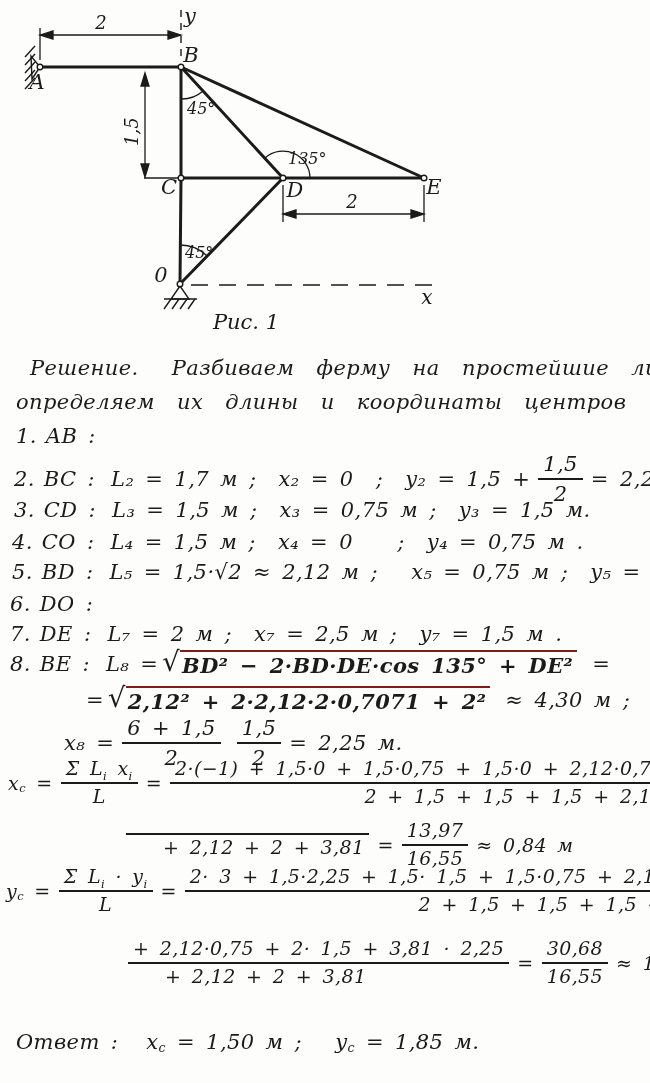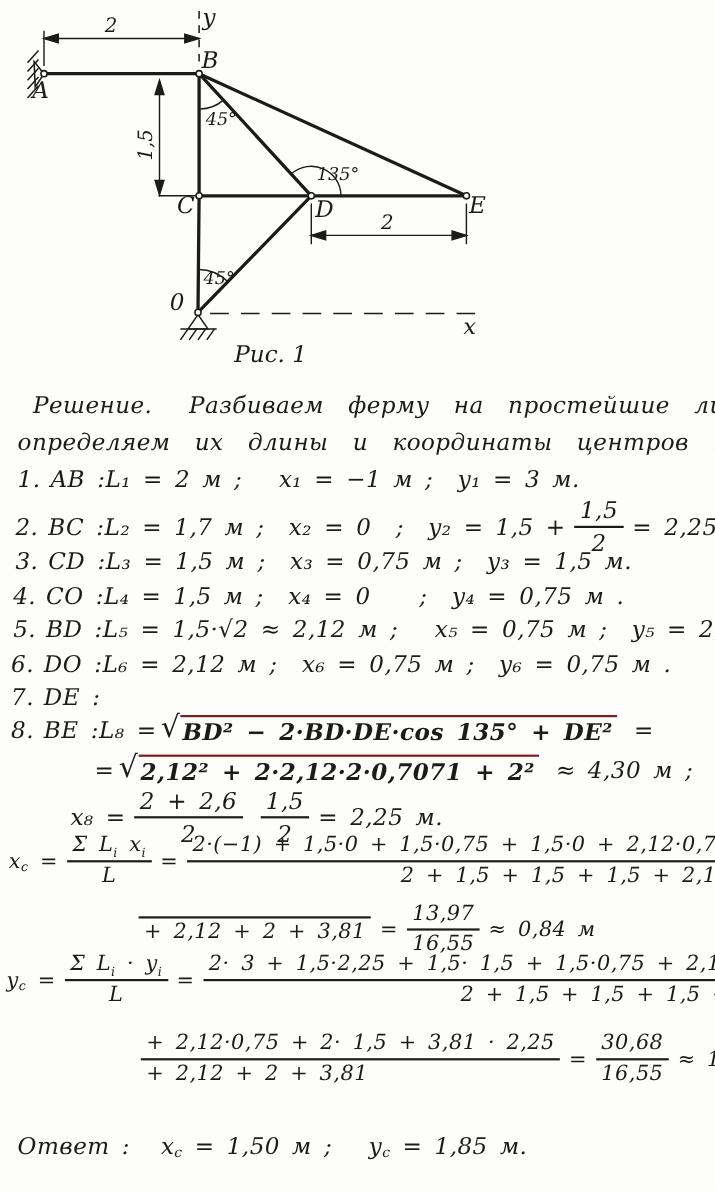--- a/index.html
+++ b/index.html
@@ -3,27 +3,27 @@
 <meta charset="utf-8">
 <style>
   html,body{margin:0;padding:0;background:#ffffff;}
   .page{position:relative;width:650px;height:1083px;background:#fdfdfc;overflow:hidden;
         font-family:"DejaVu Serif","DejaVu Sans",serif;font-style:italic;color:#1b1b1b;}
   svg text{font-family:"DejaVu Serif","DejaVu Sans",serif;font-style:italic;fill:#1b1b1b;}
   .row{position:absolute;display:flex;align-items:center;font-size:21px;letter-spacing:.4px;word-spacing:4px;}
   .row.f{font-size:19px;}
   .t{white-space:pre;}
   .no{margin-right:9px;}
-  .mname{}
+  .mname{margin-right:16px;}
   .sub{font-size:.6em;position:relative;top:.45em;white-space:pre;}
   .frac{display:inline-flex;flex-direction:column;align-items:center;text-align:center;margin:0 8px;}
   .frac .num,.frac .den{white-space:pre;padding:0 5px;line-height:1.15;}
   .frac .rule{width:100%;border-top:2px solid #1b1b1b;margin:2px 0 2px;}
   .frac.dright .den{align-self:flex-end;}
-  .frac.dleft .den{align-self:flex-start;}
+  .frac.dleft .den{align-self:flex-start;margin-left:32px;}
   .sqrt{display:inline-flex;align-items:flex-start;margin:0 4px;}
   .sqrt .rad{font-style:italic;font-size:1.3em;line-height:1;transform:translateY(-2px);}
   .sqrt .body{border-top:2px solid #7f1d1d;padding:1px 4px 0 2px;white-space:pre;font-weight:bold;}
 </style>
 </head>
 <body>
 
 <div class="page">
 
   <svg width="650" height="348" viewBox="0 0 650 348" style="position:absolute;left:0;top:0;">
@@ -120,21 +120,20 @@
   <div class="row" style="left:30px;top:356px;">
     <span class="t">Решение.   Разбиваем  ферму  на  простейшие  линии,</span>
   </div>
   <div class="row" style="left:16px;top:390px;">
     <span class="t">определяем  их  длины  и  координаты  центров  тяжести.</span>
   </div>
 
   <div class="row" style="left:16px;top:424px;">
     <span class="t no">1.</span>
     <span class="t mname">AB :</span>
-    <span class="t">L₁ = 2 м ;   x₁ = −1 м ;  y₁ = 3 м.</span>
   </div>
 
   <div class="row" style="left:14px;top:452px;">
     <span class="t no">2.</span>
     <span class="t mname">BC :</span>
     <span class="t">L₂ = 1,7 м ;  x₂ = 0</span>
     <span class="t">  ;  y₂ = 1,5 +</span>
     <span class="frac">
       <span class="num">1,5</span>
       <span class="rule"></span>
@@ -157,26 +156,26 @@
 
   <div class="row" style="left:12px;top:560px;">
     <span class="t no">5.</span>
     <span class="t mname">BD :</span>
     <span class="t">L₅ = 1,5·√2 ≈ 2,12 м ;   x₅ = 0,75 м ;  y₅ = 2,25 м.</span>
   </div>
 
   <div class="row" style="left:10px;top:592px;">
     <span class="t no">6.</span>
     <span class="t mname">DO :</span>
-    <span class="t">L₆ = 2,12 м ;  x₆ = 0,75 м ;  y₆ = 0,75 м .</span>
   </div>
 
   <div class="row" style="left:10px;top:622px;">
     <span class="t no">7.</span>
     <span class="t mname">DE :</span>
+    <span class="t">L₇ = 2 м ;  x₇ = 2,5 м ;  y₇ = 1,5 м .</span>
   </div>
 
   <div class="row" style="left:10px;top:650px;">
     <span class="t no">8.</span>
     <span class="t mname">BE :</span>
     <span class="t">L₈ =</span>
     <span class="sqrt">
       <span class="rad">√</span>
       <span class="body">BD² − 2·BD·DE·cos 135° + DE²</span>
     </span>
@@ -188,21 +187,21 @@
     <span class="sqrt">
       <span class="rad">√</span>
       <span class="body">2,12² + 2·2,12·2·0,7071 + 2²</span>
     </span>
     <span class="t"> ≈ 4,30 м ;</span>
   </div>
 
   <div class="row" style="left:64px;top:716px;">
     <span class="t">x₈ =</span>
     <span class="frac">
-      <span class="num">2 + 2,6</span>
+      <span class="num">6 + 1,5</span>
       <span class="rule"></span>
       <span class="den">2</span>
     </span>
     <span class="frac">
       <span class="num">1,5</span>
       <span class="rule"></span>
       <span class="den">2</span>
     </span>
     <span class="t">= 2,25 м.</span>
   </div>

